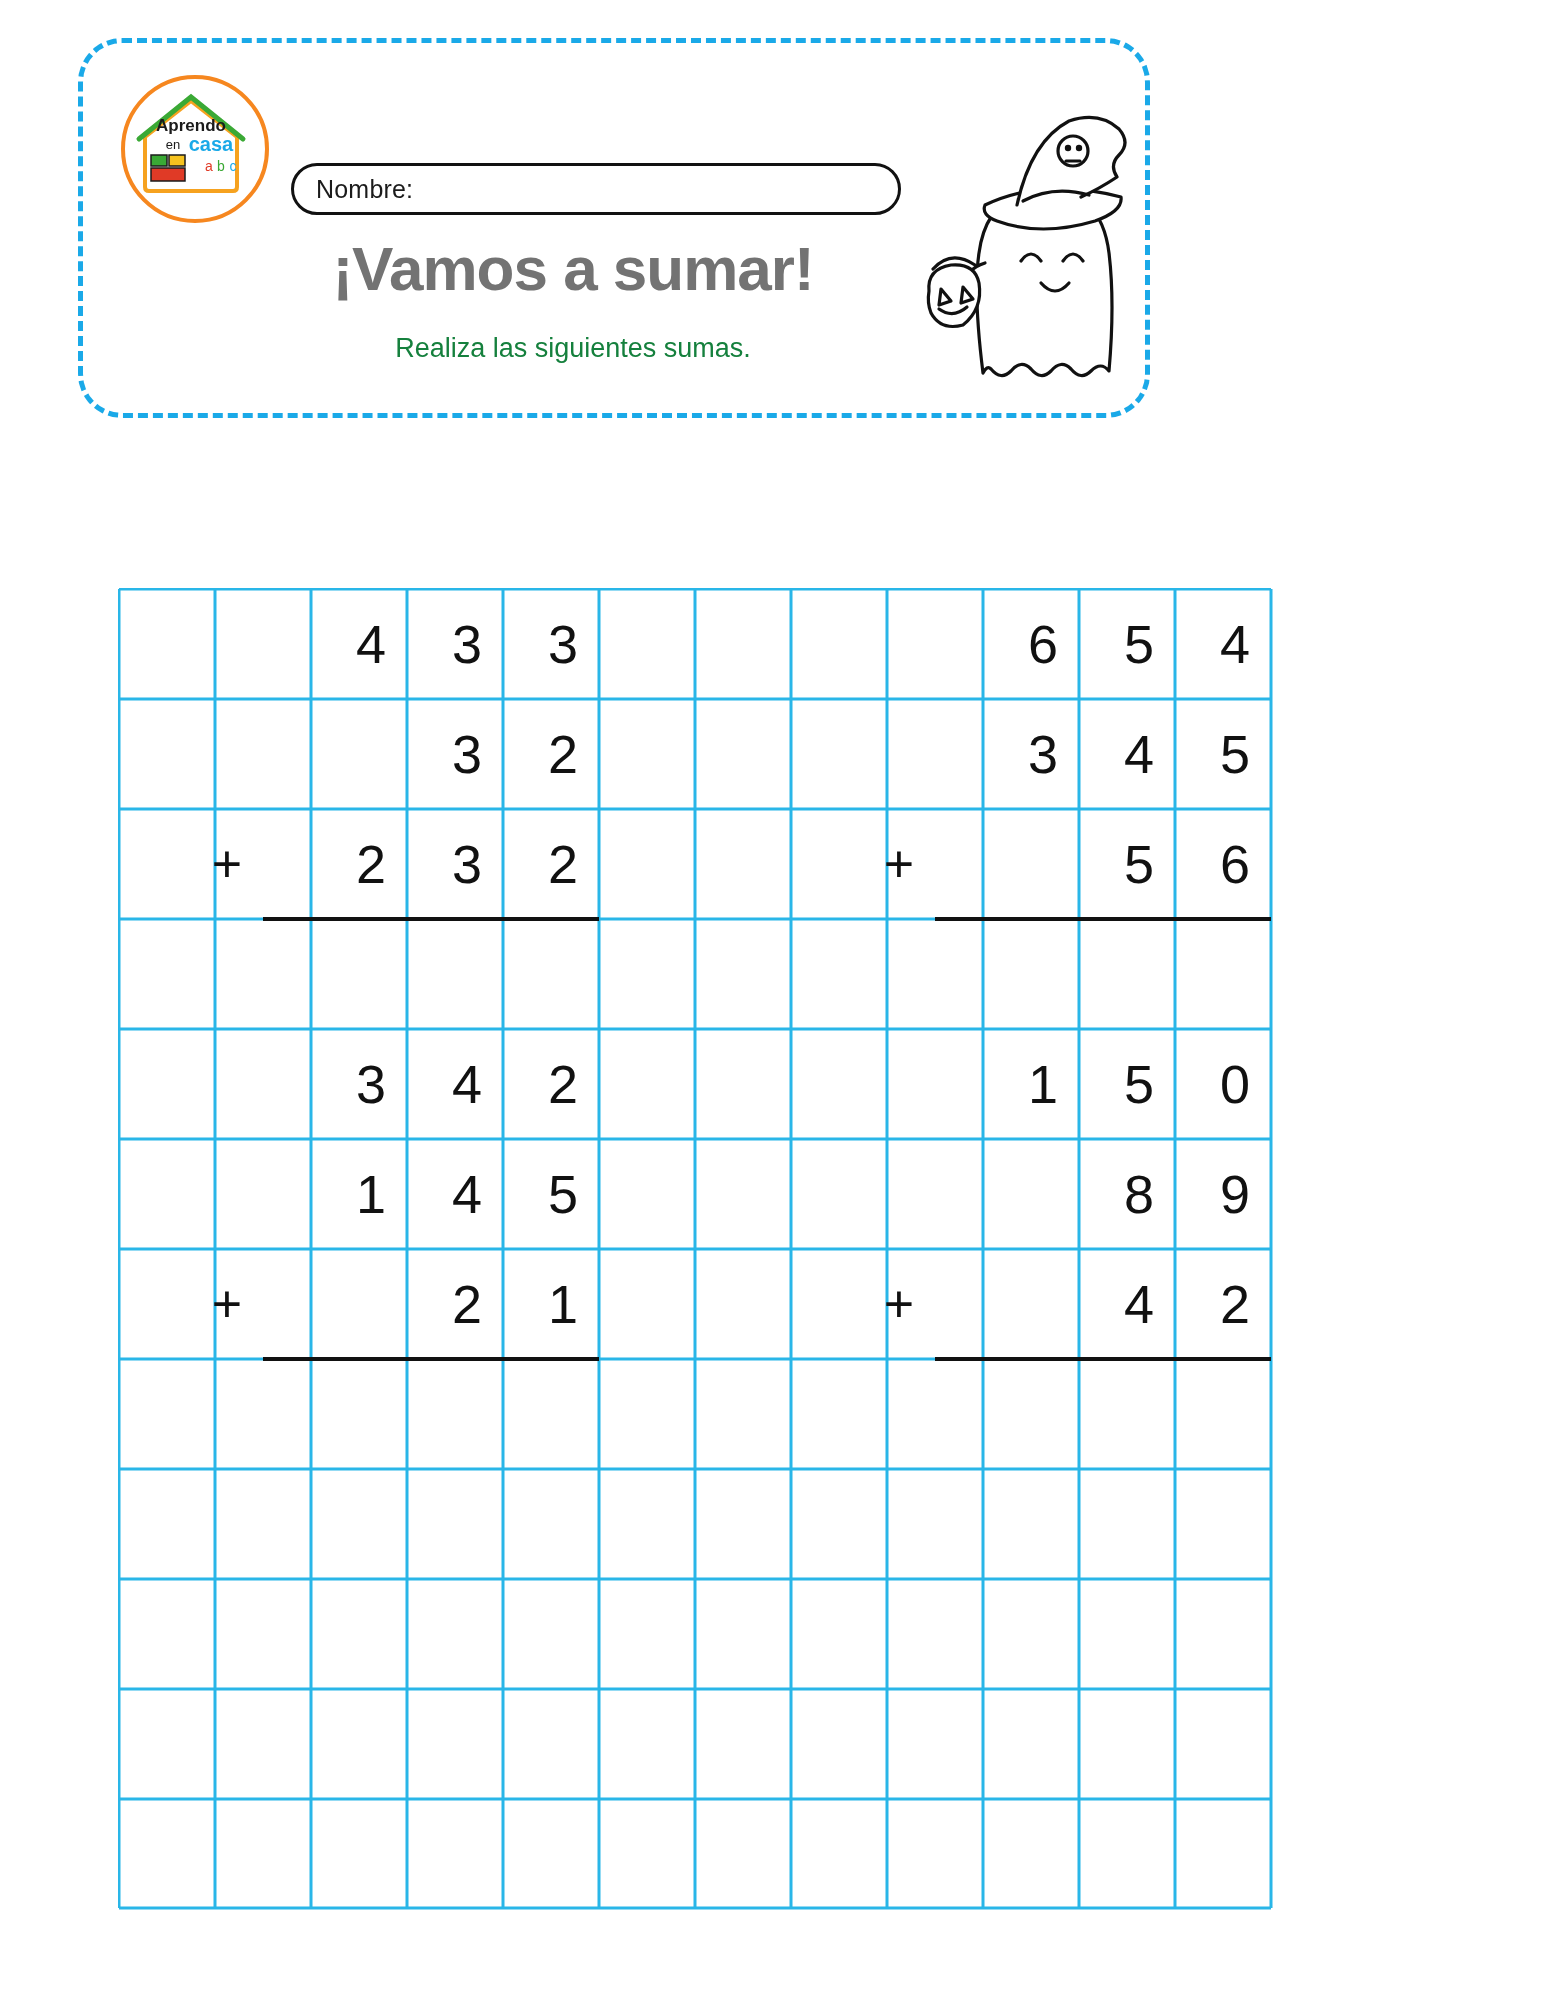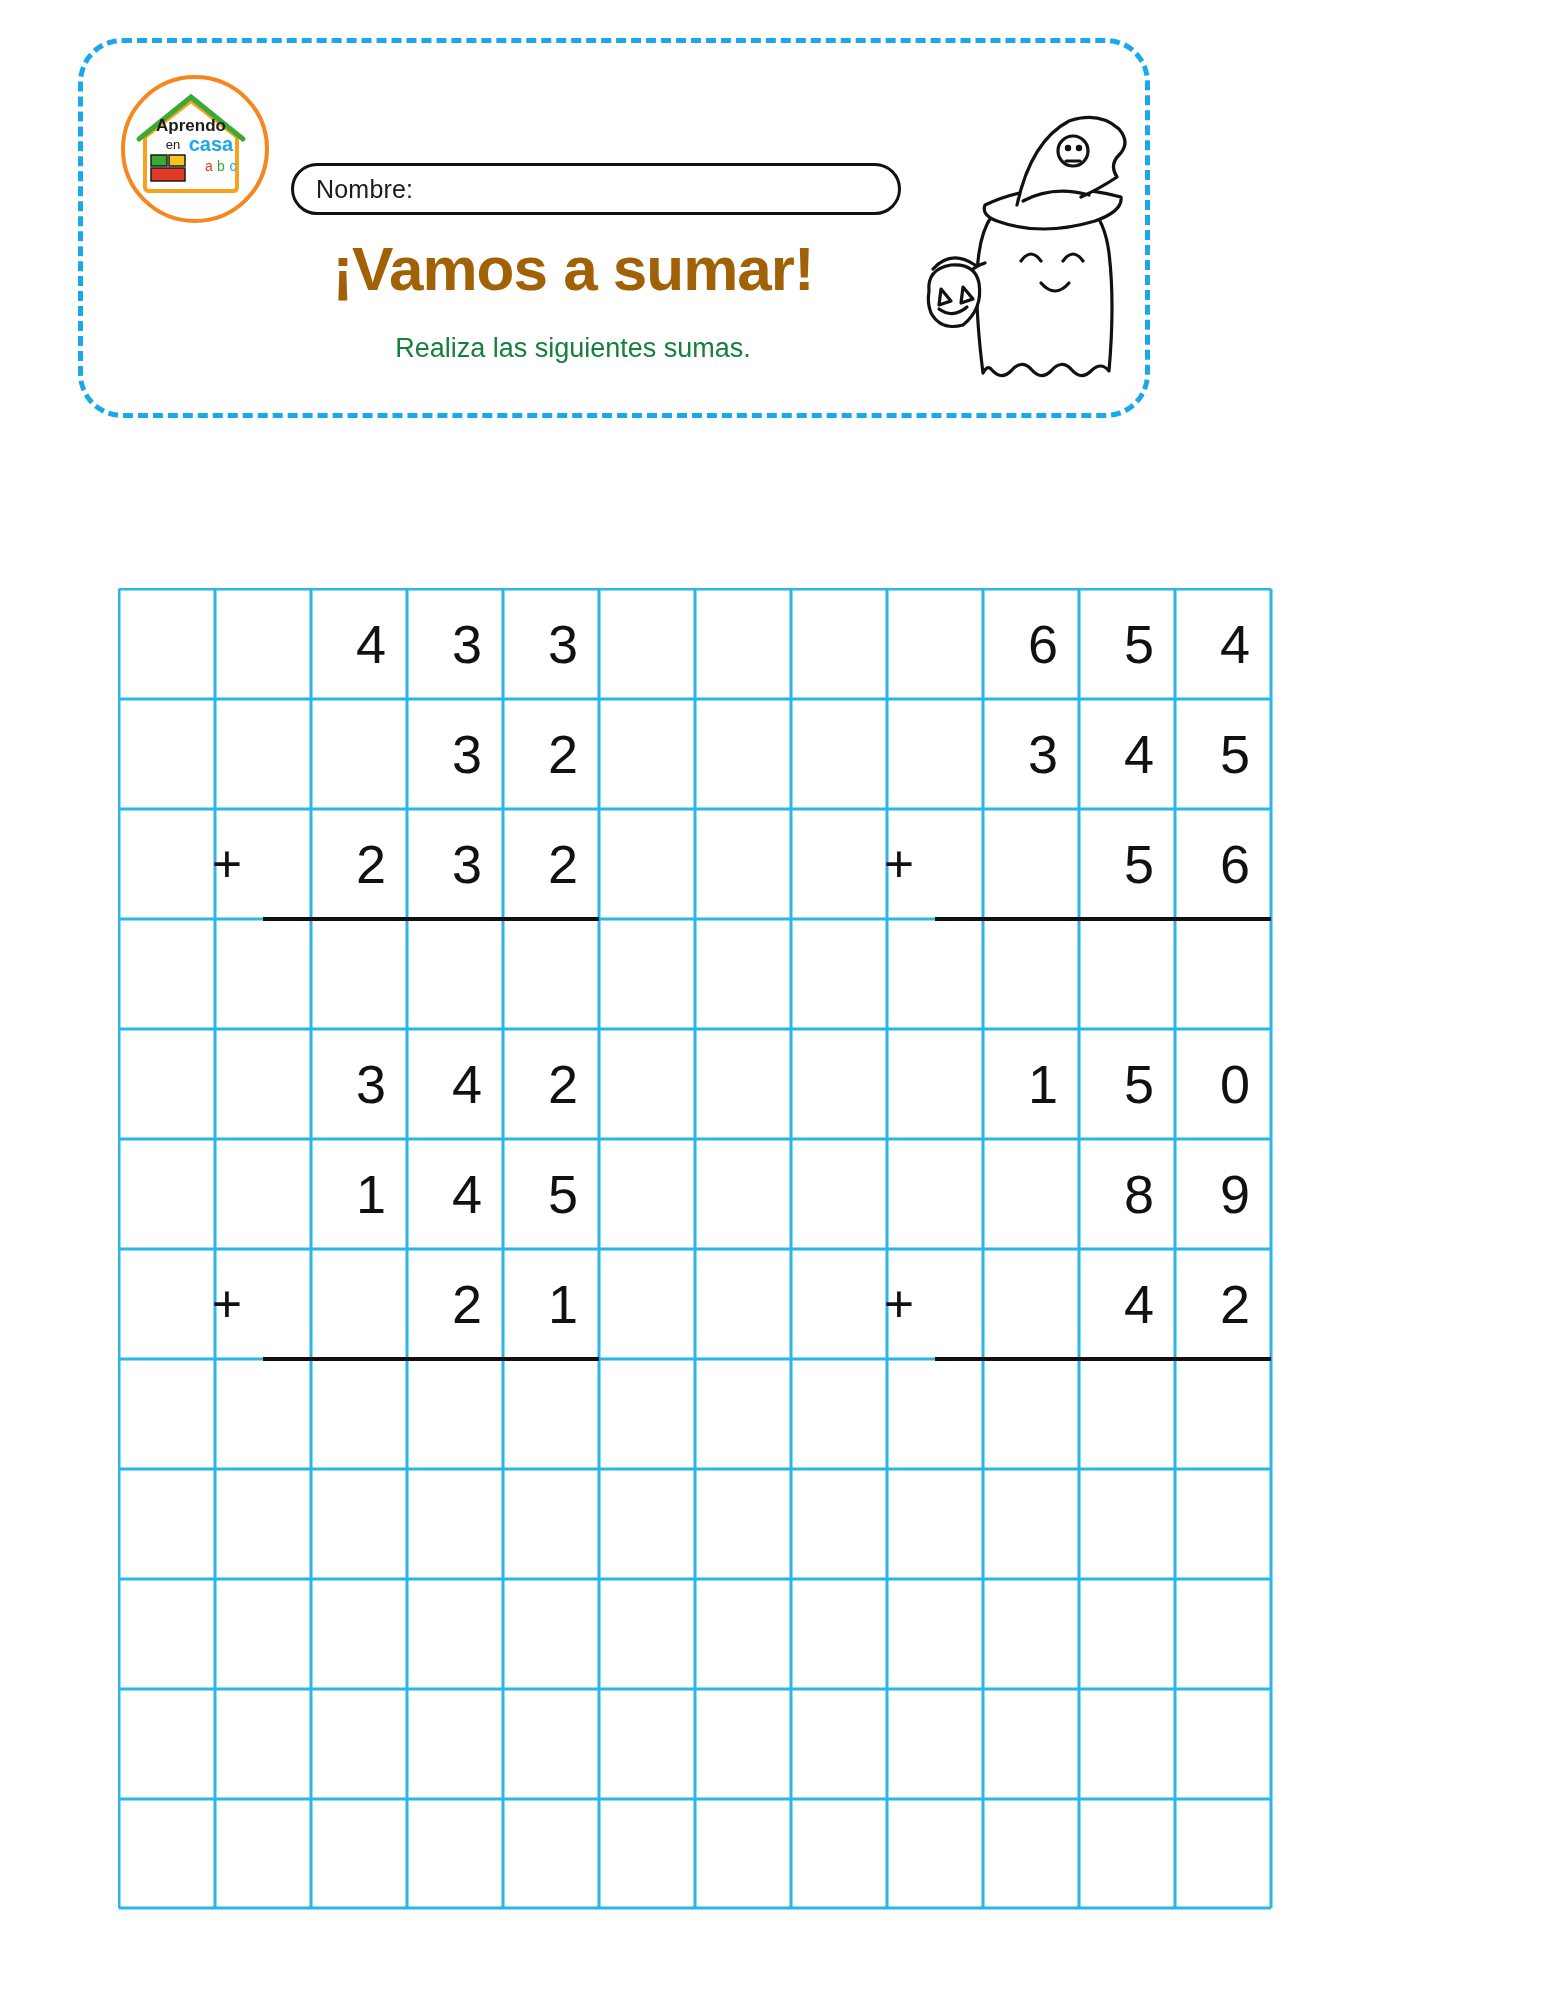--- a/index.html
+++ b/index.html
@@ -60,21 +60,21 @@
   #field-fecha  { left: 208px; top: 120px; width: 610px; }
 
   .title {
     position: absolute;
     left: 110px;
     top: 190px;
     width: 760px;
     text-align: center;
     font-size: 62px;
     font-weight: bold;
-    color: #a16207;
+    color: #737373;
     letter-spacing: -1px;
   }
 
   .subtitle {
     position: absolute;
     left: 110px;
     top: 290px;
     width: 760px;
     text-align: center;
     font-size: 27px;

